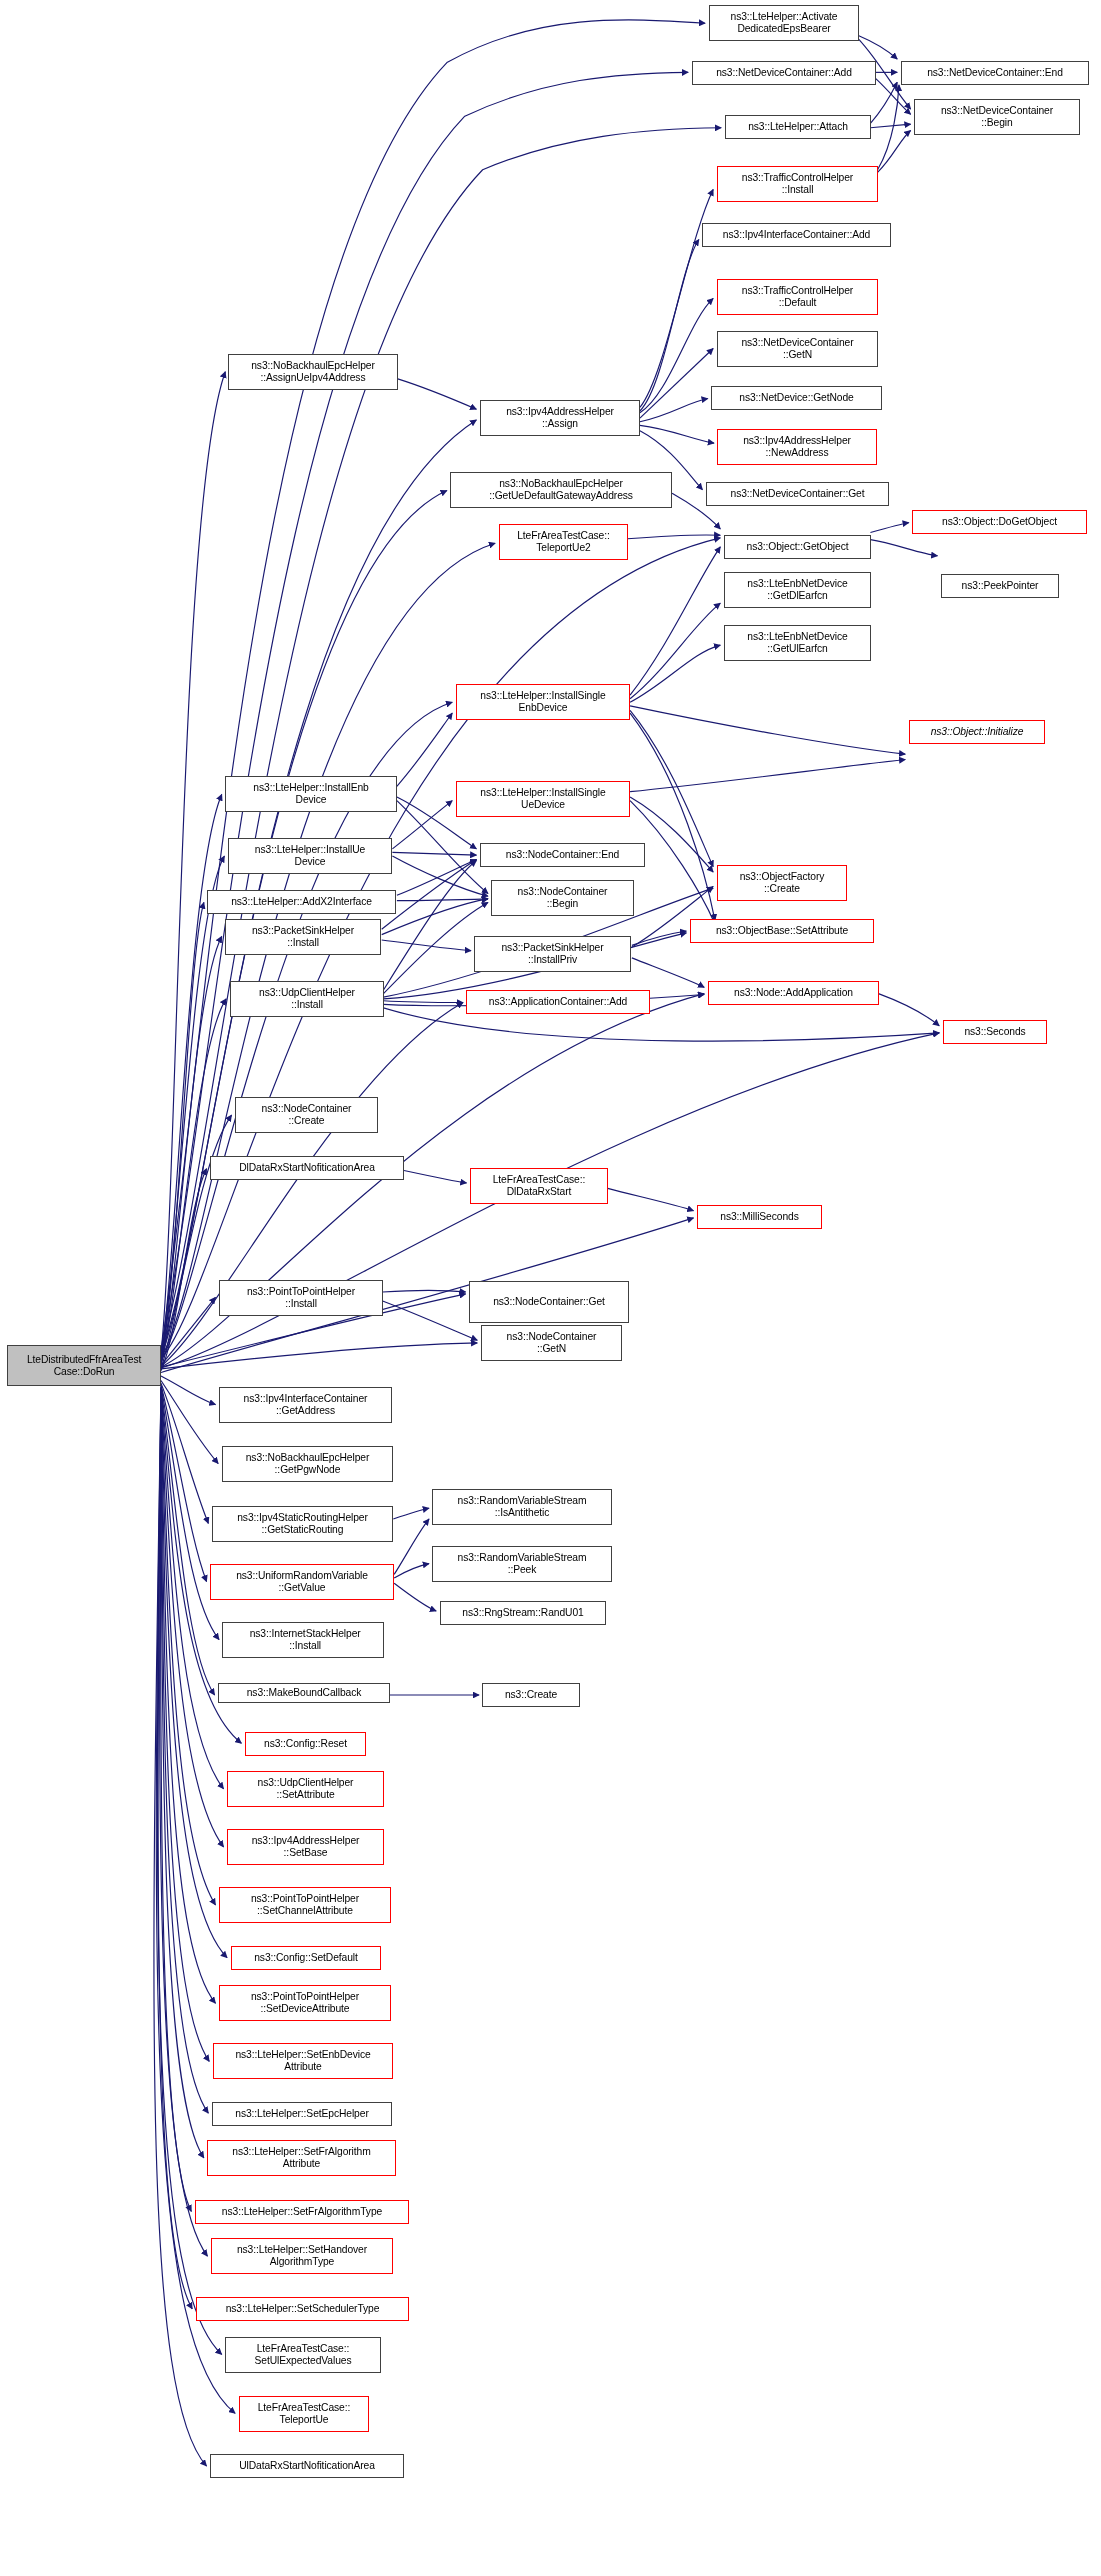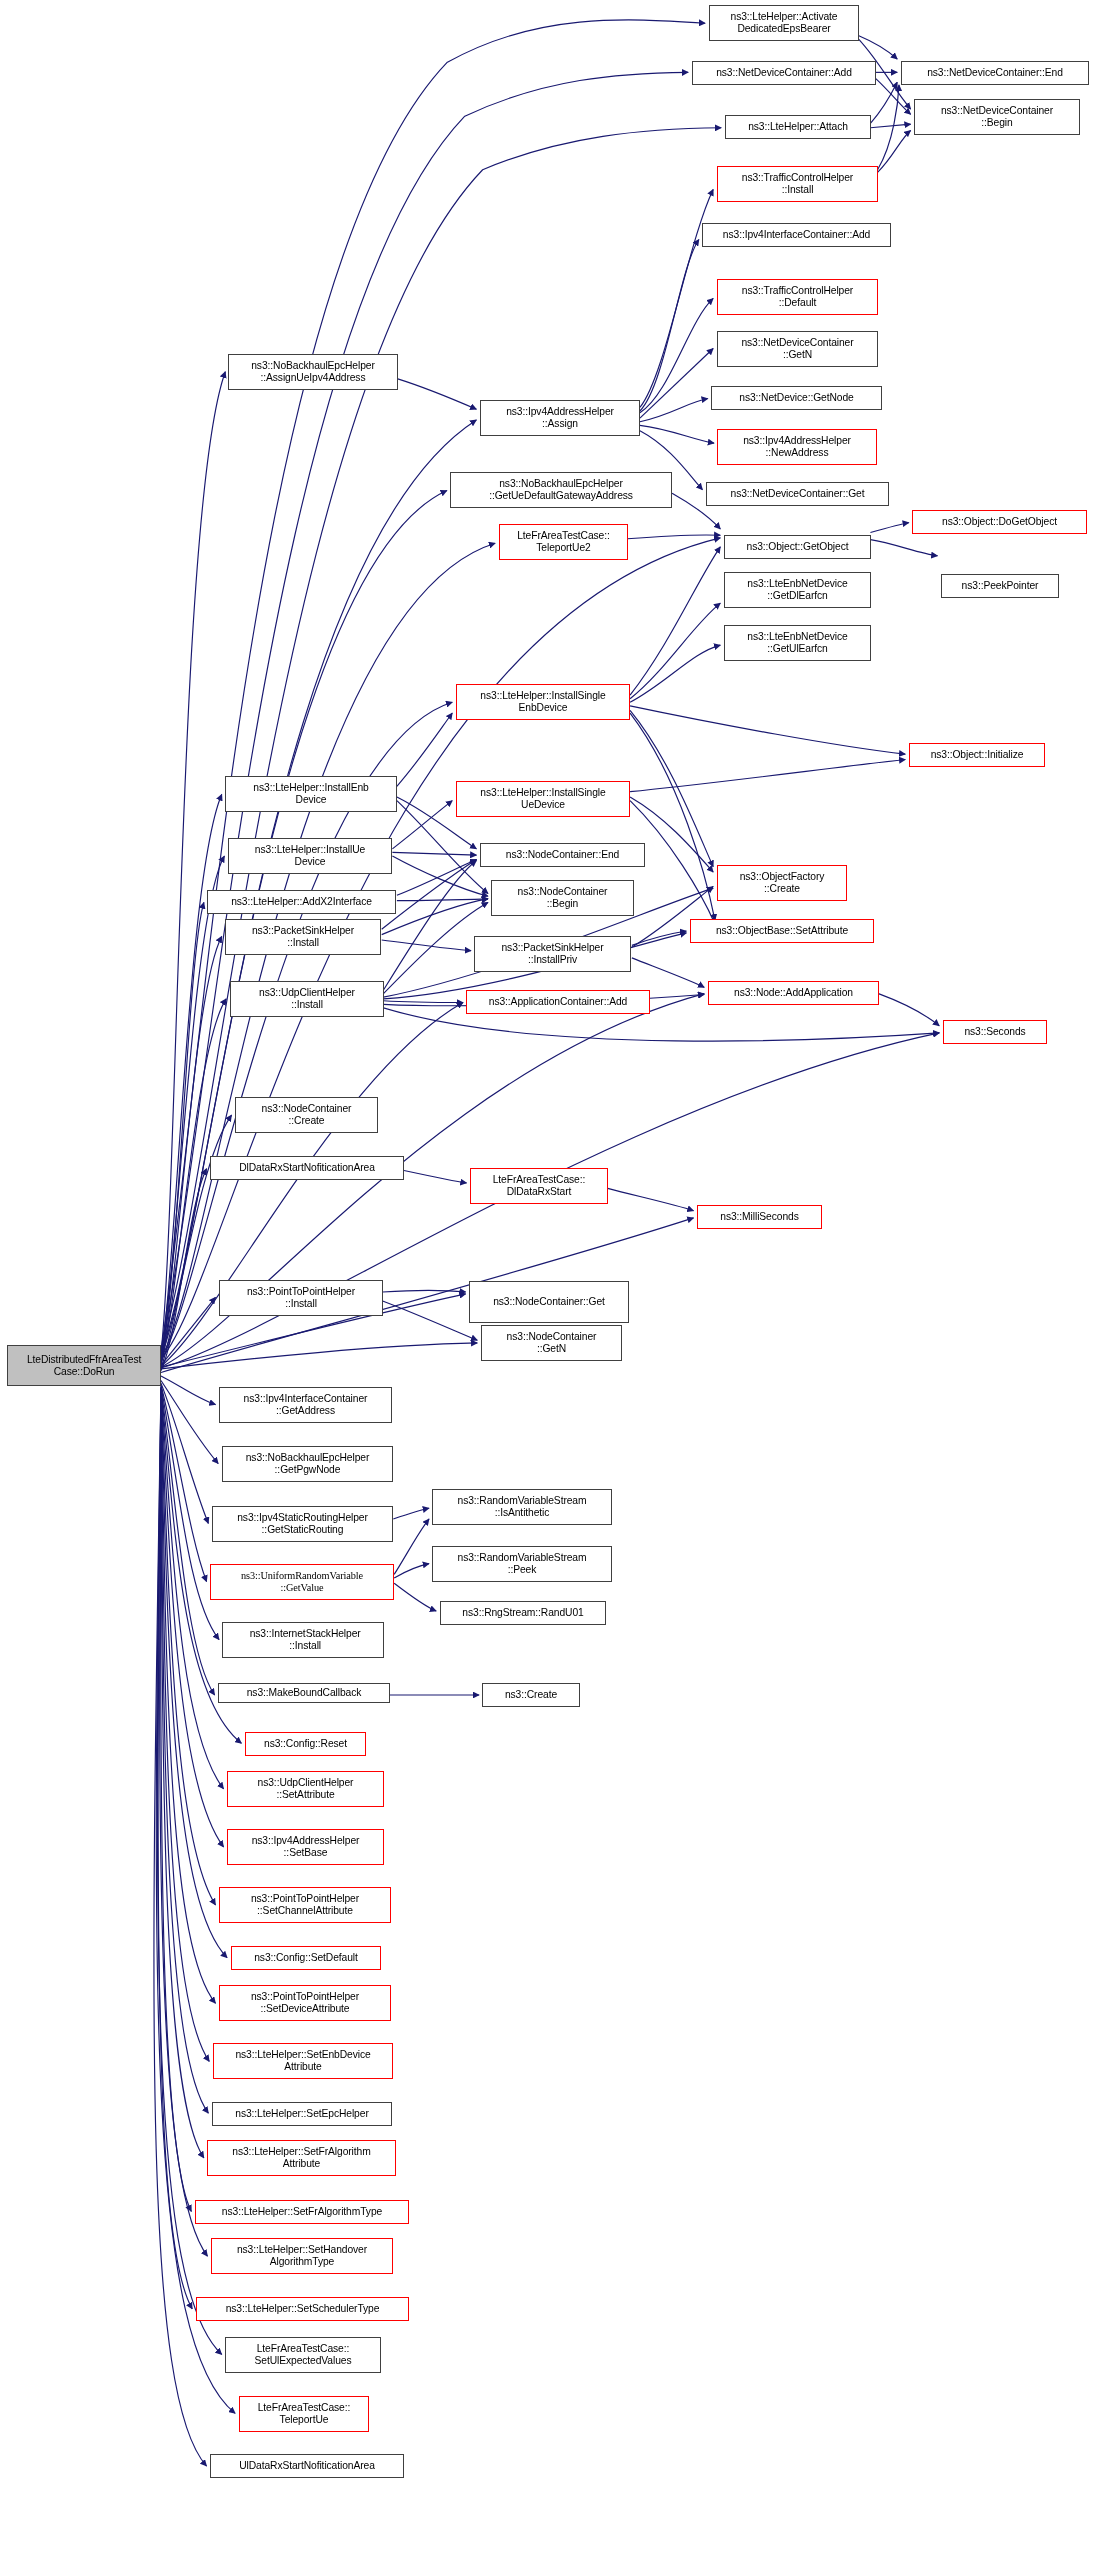--- a/index.html
+++ b/index.html
@@ -197,21 +197,21 @@
 TeleportUe2</span></div>
       <div class="node" style="left: 724px; top: 525px; width: 147px; height: 24px; margin-top: 10px;"><span>ns3::Object::GetObject</span></div>
       <div class="node red" style="left: 912px; top: 510px; width: 175px; height: 24px;"><span>ns3::Object::DoGetObject</span></div>
       <div class="node" style="left: 941px; top: 574px; width: 118px; height: 24px;"><span>ns3::PeekPointer</span></div>
       <div class="node" style="left: 724px; top: 572px; width: 147px; height: 36px;"><span>ns3::LteEnbNetDevice
 ::GetDlEarfcn</span></div>
       <div class="node" style="left: 724px; top: 625px; width: 147px; height: 36px;"><span>ns3::LteEnbNetDevice
 ::GetUlEarfcn</span></div>
       <div class="node red" style="left: 456px; top: 684px; width: 174px; height: 36px;"><span>ns3::LteHelper::InstallSingle
 EnbDevice</span></div>
-      <div class="node red" style="left: 909px; top: 743px; width: 136px; height: 24px;"><span>ns3::Object::Initialize</span></div>
+      <div class="node red" style="left: 909px; top: 720px; width: 136px; height: 24px; font-style: italic;"><span>ns3::Object::Initialize</span></div>
       <div class="node" style="left: 225px; top: 776px; width: 172px; height: 36px;"><span>ns3::LteHelper::InstallEnb
 Device</span></div>
       <div class="node red" style="left: 456px; top: 781px; width: 174px; height: 36px;"><span>ns3::LteHelper::InstallSingle
 UeDevice</span></div>
       <div class="node" style="left: 228px; top: 838px; width: 164px; height: 36px;"><span>ns3::LteHelper::InstallUe
 Device</span></div>
       <div class="node" style="left: 480px; top: 843px; width: 165px; height: 24px;"><span>ns3::NodeContainer::End</span></div>
       <div class="node" style="left: 491px; top: 880px; width: 143px; height: 36px;"><span>ns3::NodeContainer
 ::Begin</span></div>
       <div class="node" style="left: 207px; top: 890px; width: 189px; height: 24px;"><span>ns3::LteHelper::AddX2Interface</span></div>
@@ -239,21 +239,21 @@
       <div class="node" style="left: 481px; top: 1325px; width: 141px; height: 36px;"><span>ns3::NodeContainer
 ::GetN</span></div>
       <div class="node" style="left: 219px; top: 1387px; width: 173px; height: 36px;"><span>ns3::Ipv4InterfaceContainer
 ::GetAddress</span></div>
       <div class="node" style="left: 222px; top: 1446px; width: 171px; height: 36px;"><span>ns3::NoBackhaulEpcHelper
 ::GetPgwNode</span></div>
       <div class="node" style="left: 212px; top: 1506px; width: 181px; height: 36px;"><span>ns3::Ipv4StaticRoutingHelper
 ::GetStaticRouting</span></div>
       <div class="node" style="left: 432px; top: 1489px; width: 180px; height: 36px;"><span>ns3::RandomVariableStream
 ::IsAntithetic</span></div>
-      <div class="node red" style="left: 210px; top: 1564px; width: 184px; height: 36px; font-family: Liberation Serif, serif;"><span>ns3::UniformRandomVariable
+      <div class="node red" style="left: 210px; top: 1564px; width: 184px; height: 36px;"><span>ns3::UniformRandomVariable
 ::GetValue</span></div>
       <div class="node" style="left: 432px; top: 1546px; width: 180px; height: 36px;"><span>ns3::RandomVariableStream
 ::Peek</span></div>
       <div class="node" style="left: 440px; top: 1601px; width: 166px; height: 24px;"><span>ns3::RngStream::RandU01</span></div>
       <div class="node" style="left: 222px; top: 1622px; width: 162px; height: 36px; padding-left: 7px;"><span>ns3::InternetStackHelper
 ::Install</span></div>
       <div class="node" style="left: 218px; top: 1683px; width: 172px; height: 20px;"><span>ns3::MakeBoundCallback</span></div>
       <div class="node" style="left: 482px; top: 1683px; width: 98px; height: 24px;"><span>ns3::Create</span></div>
       <div class="node red" style="left: 245px; top: 1732px; width: 121px; height: 24px;"><span>ns3::Config::Reset</span></div>
       <div class="node red" style="left: 227px; top: 1771px; width: 157px; height: 36px;"><span>ns3::UdpClientHelper

